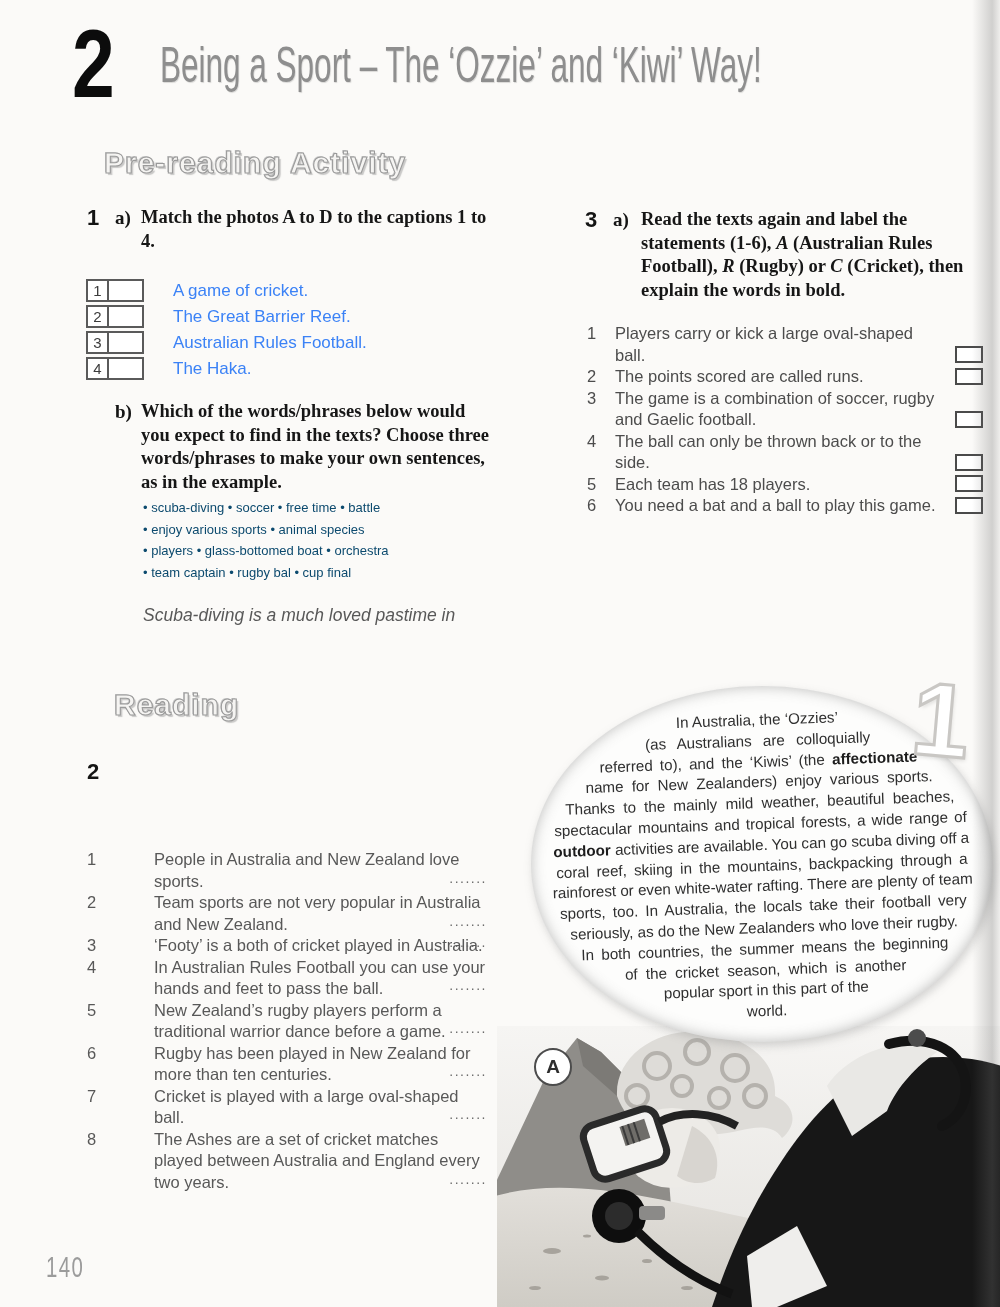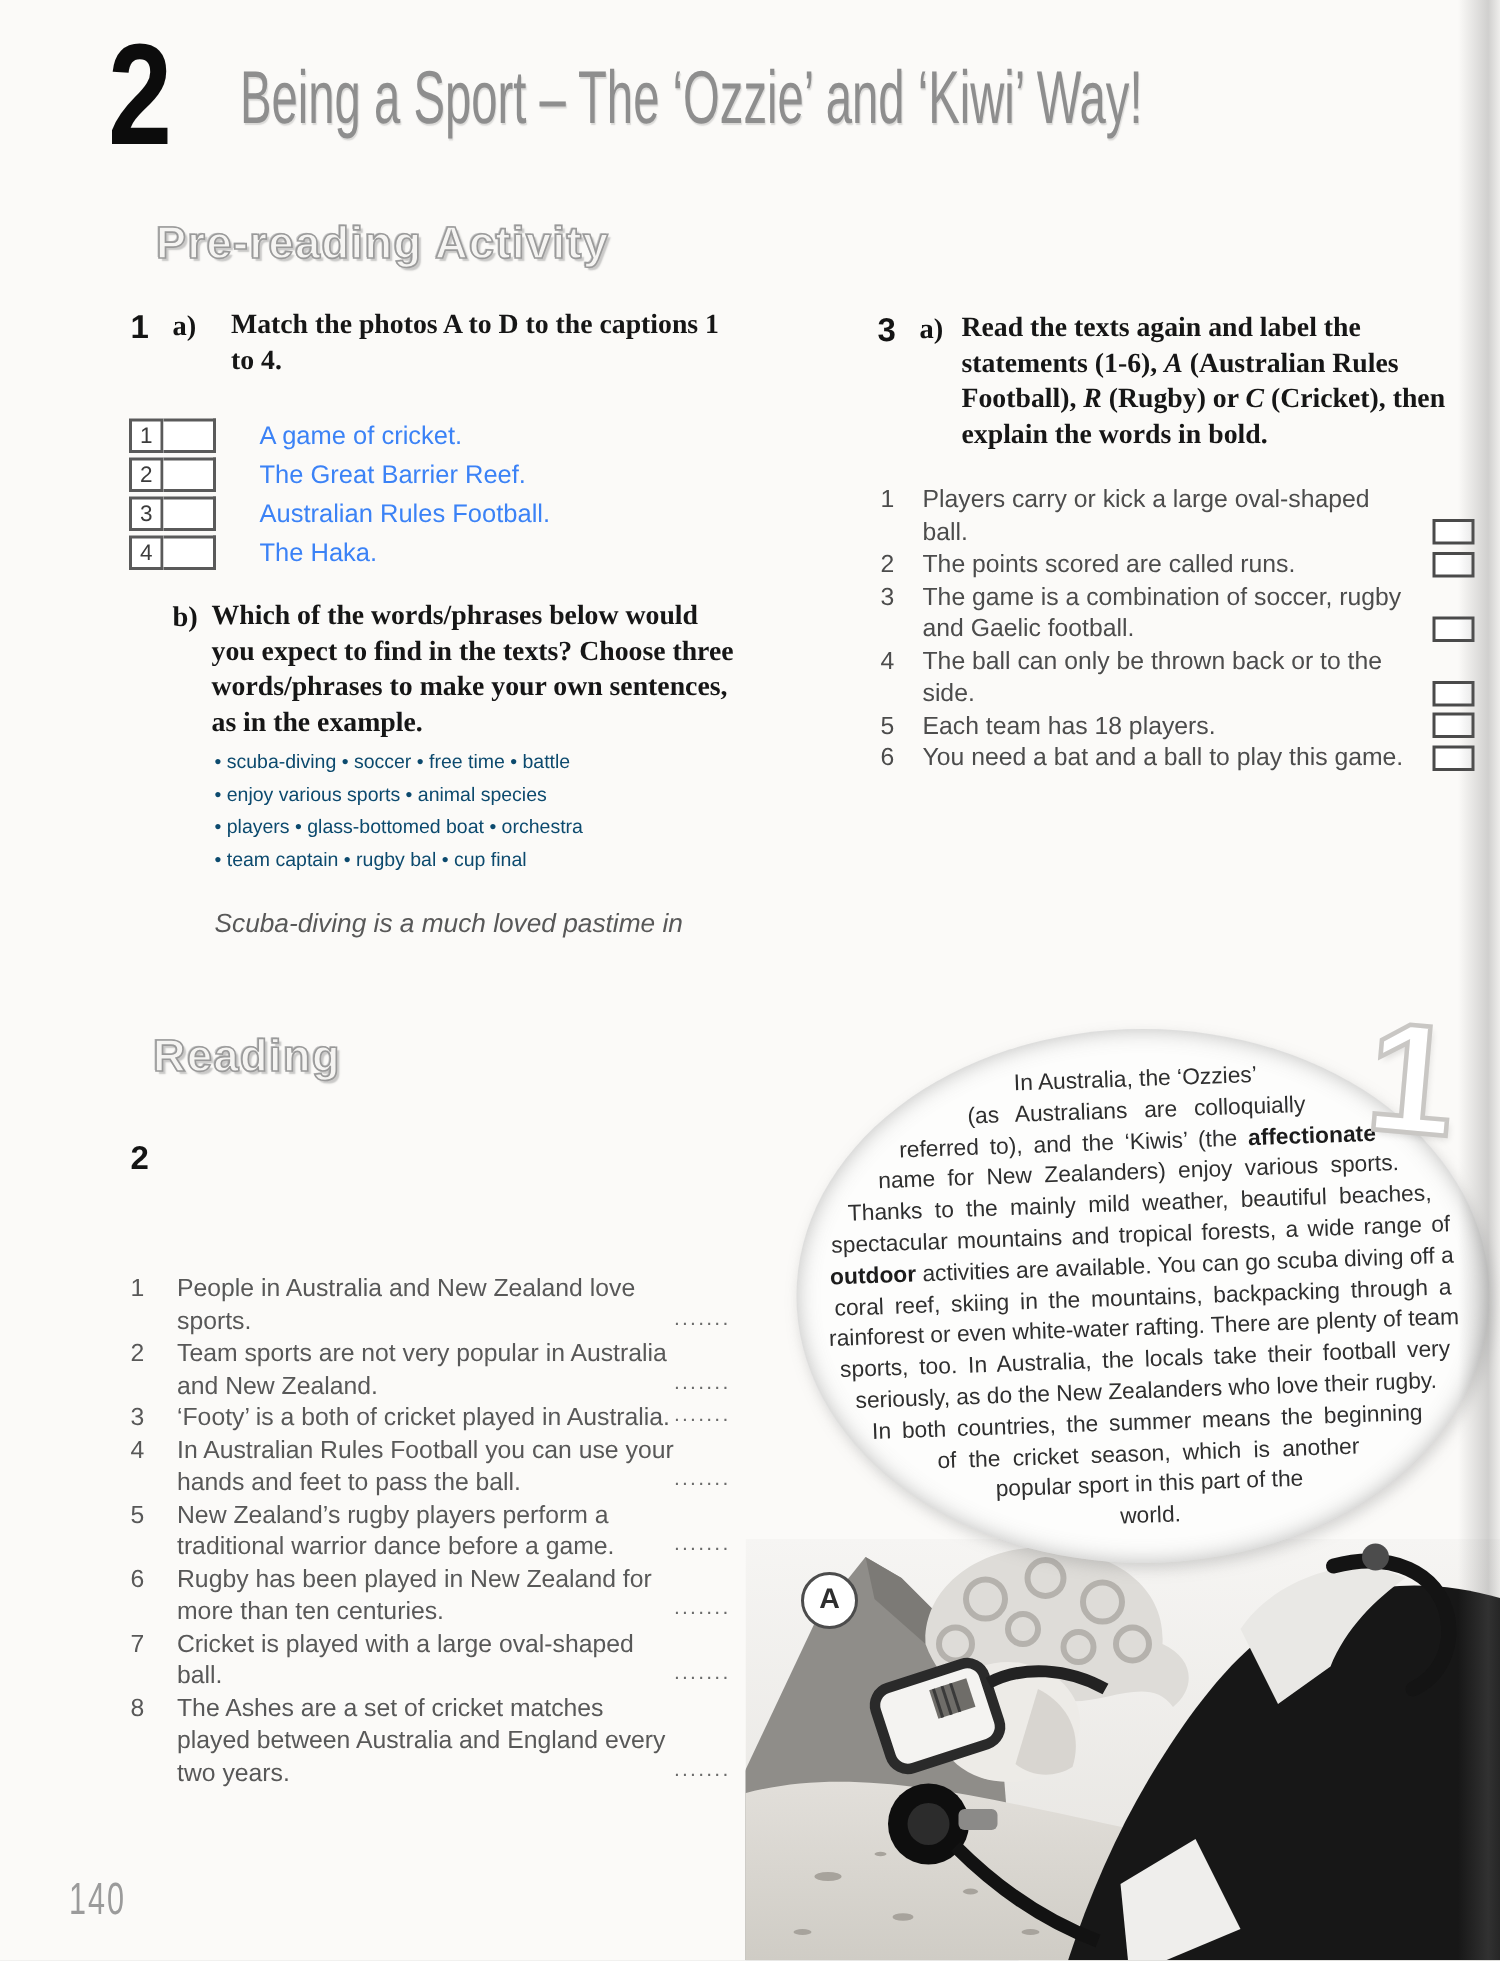--- a/index.html
+++ b/index.html
@@ -9,33 +9,33 @@
   .unit-num{position:absolute;left:72px;top:16px;font-size:96px;line-height:1;font-weight:900;
             color:#0c0c0c;transform:scaleX(0.8);transform-origin:left top;letter-spacing:-3px;}
   .unit-title{position:absolute;left:160px;top:40px;font-size:50px;line-height:1;color:#8e8e8e;
             transform:scaleX(0.63);transform-origin:left top;white-space:nowrap;font-weight:400;
             text-shadow:1px 1px 1px rgba(120,120,120,.25);}
   
   .sec-head{position:absolute;font-size:30px;font-weight:700;letter-spacing:1px;color:#f5f4f2;
             -webkit-text-stroke:1.1px #9a9a9a;
             text-shadow:2px 2px 1px rgba(140,140,140,.45), -1px -1px 0 #c9c9c9;}
   #head-preread{left:104px;top:146px;}
-  #head-reading{left:102px;top:688px;}
+  #head-reading{left:114px;top:688px;}
   
   .ex-row{position:absolute;display:flex;align-items:flex-start;}
   .ex-num{font-weight:700;font-size:22px;color:#141414;flex:none;line-height:23px;}
   .part-label{font-family:"Liberation Serif", serif;font-weight:700;font-size:19px;color:#141414;
               flex:none;line-height:23px;}
   .instr{font-family:"Liberation Serif", serif;font-weight:700;font-size:18.5px;color:#161616;
          line-height:23.5px;}
   .sv{font-family:"Liberation Serif", serif;font-style:italic;font-weight:700;}
   #ex1{left:87px;top:206px;width:408px;}
   #ex1 .ex-num{width:28px;}
   #ex1 .part-label{width:26px;}
-  #ex1 .instr{width:350px;margin-left:13px;}
+  #ex1 .instr{width:350px;}
   #ex1b{left:115px;top:400px;width:380px;display:flex;position:absolute;}
   #ex1b .part-label{width:26px;}
   #ex1b .instr{width:352px;}
   #ex2{left:87px;top:760px;width:408px;}
   #ex2 .ex-num{width:32px;}
   #ex2 .instr{width:360px;}
   #ex3{left:585px;top:208px;width:400px;}
   #ex3 .ex-num{width:28px;}
   #ex3 .part-label{width:28px;}
   #ex3 .instr{width:340px;}
@@ -49,21 +49,21 @@
   
   #wordlist{position:absolute;left:143px;top:497px;width:360px;font-size:13px;color:#0c4a6e;
             line-height:21.5px;}
   
   #example{position:absolute;left:143px;top:604px;font-style:italic;font-size:17.5px;color:#585858;
            line-height:22px;}
   
   #tf-list{position:absolute;left:87px;top:849px;width:402px;}
   .tf-row{position:relative;display:flex;font-size:16.5px;color:#585858;line-height:21.5px;}
   .tf-num{width:31px;flex:none;}
-  .tf-text{width:335px;flex:none;}
+  .tf-text{width:335px;flex:none;margin-left:36px;}
   .tf-dots{position:absolute;right:2px;bottom:3px;font-size:14px;color:#6b6b6b;letter-spacing:1.5px;}
   
   #arc-list{position:absolute;left:587px;top:323px;width:398px;}
   .arc-row{position:relative;display:flex;font-size:16.5px;color:#4c4c4c;line-height:21.5px;}
   .arc-num{width:28px;flex:none;}
   .arc-text{width:330px;flex:none;}
   .arc-box{position:absolute;right:2px;bottom:3px;width:24px;height:13px;border:2px solid #4a4a4a;
            background:#fff;}
   
   #bubble{position:absolute;left:531px;top:686px;width:462px;height:356px;border-radius:50%;

